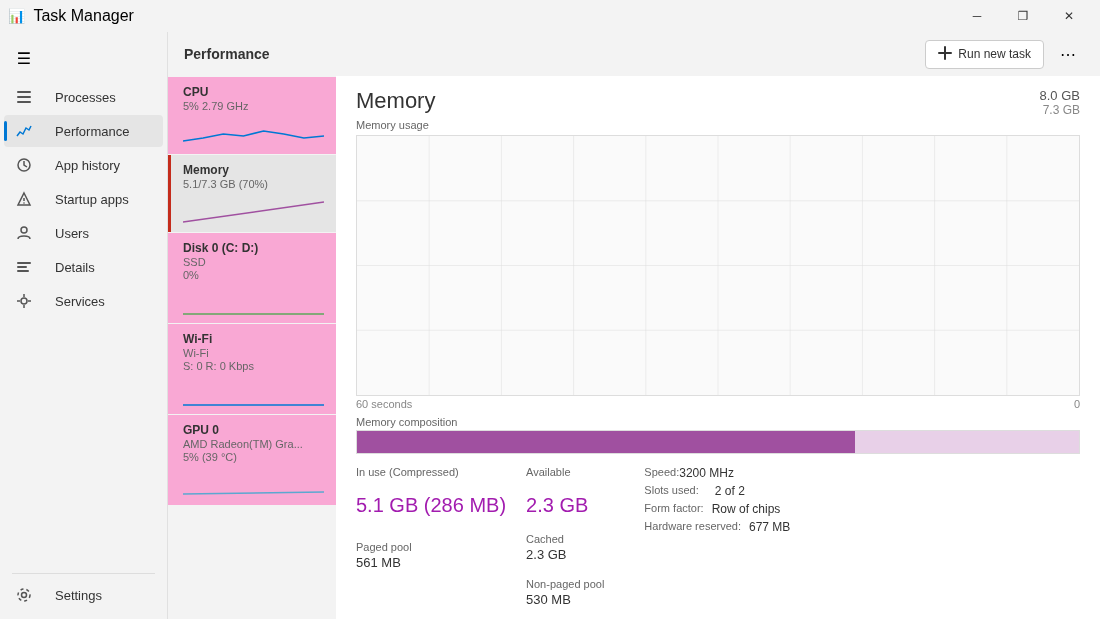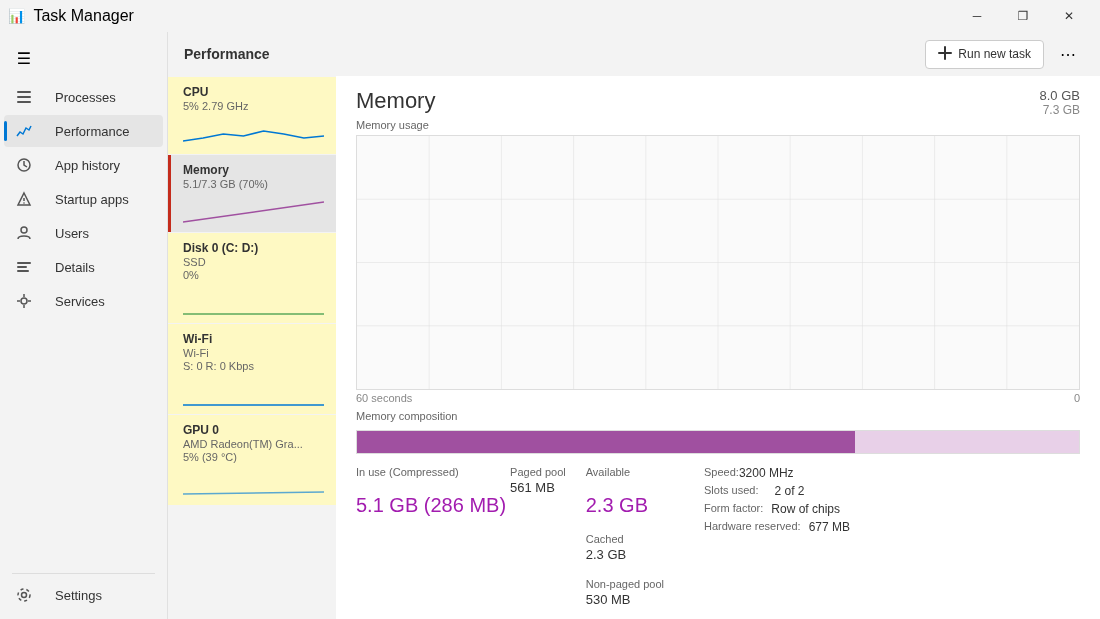--- a/index.html
+++ b/index.html
@@ -84,21 +84,21 @@
     
     .perf-area { display: flex; flex: 1; overflow: hidden; }
 
     
     .device-list { width: 168px; flex-shrink: 0; overflow-y: auto; background: #f3f3f3; }
     .device-item {
       padding: 8px 12px;
       cursor: pointer;
       border-left: 3px solid transparent;
       position: relative;
-      background: #fef9c3;
+      background: #f9a8d4;
       margin: 1px 0;
     }
     .device-item.active { background: #e5e5e5; border-left-color: #c42b1c; }
     .device-item-name { font-size: 12px; font-weight: 600; color: #333; }
     .device-item-sub { font-size: 11px; color: #666; margin-top: 1px; }
     .device-item-graph { height: 30px; margin-top: 4px; position: relative; overflow: hidden; }
 
     
     .memory-detail { flex: 1; padding: 12px 20px; display: flex; flex-direction: column; overflow: hidden; background: white; }
 
@@ -114,21 +114,21 @@
       flex: 1;
       border: 1px solid #ddd;
       background: #fafafa;
       position: relative;
       overflow: hidden;
       min-height: 200px;
       max-height: 310px;
     }
     .chart-seconds { font-size: 11px; color: #888; margin-top: 2px; display: flex; justify-content: space-between; }
 
-    .memory-composition-label { font-size: 11px; color: #666; margin-top: 6px; margin-bottom: 8px; }
+    .memory-composition-label { font-size: 11px; color: #666; margin-top: 6px; margin-bottom: 2px; }
     .memory-composition-bar { height: 24px; display: flex; border: 1px solid #ddd; }
     .comp-bar-in-use { background: #a050a0; flex: 5.1; }
     .comp-bar-available { background: #e8d0e8; flex: 2.3; }
     .stat-label { font-size: 11px; color: #666; }
     .stat-value { font-size: 20px; font-weight: 300; color: #a21caf; margin-top: 16px; }
     .stat-value-sm { font-size: 13px; color: #333; margin-top: 2px; }
     .stat-pair-value { font-size: 12px; color: #333; font-weight: 500; }
   </style>
 </head>
 <body>
@@ -359,21 +359,21 @@
           <span>0</span>
         </div>
 
         <div class="memory-composition-label">Memory composition</div>
         <div class="memory-composition-bar">
           <div class="comp-bar-in-use"></div>
           <div class="comp-bar-available"></div>
         </div>
 
         <div style="display:flex; gap:20px; margin-top:12px; flex-wrap:wrap;">
-          <div style="display:flex; flex-direction:row; gap:4px;">
+          <div style="display:flex; flex-direction:column; gap:24px;">
             <div>
               <div class="stat-label">In use (Compressed)</div>
               <div class="stat-value">5.1 GB (286 MB)</div>
             </div>
             <div>
               <div class="stat-label">Paged pool</div>
               <div class="stat-value-sm">561 MB</div>
             </div>
           </div>
 

